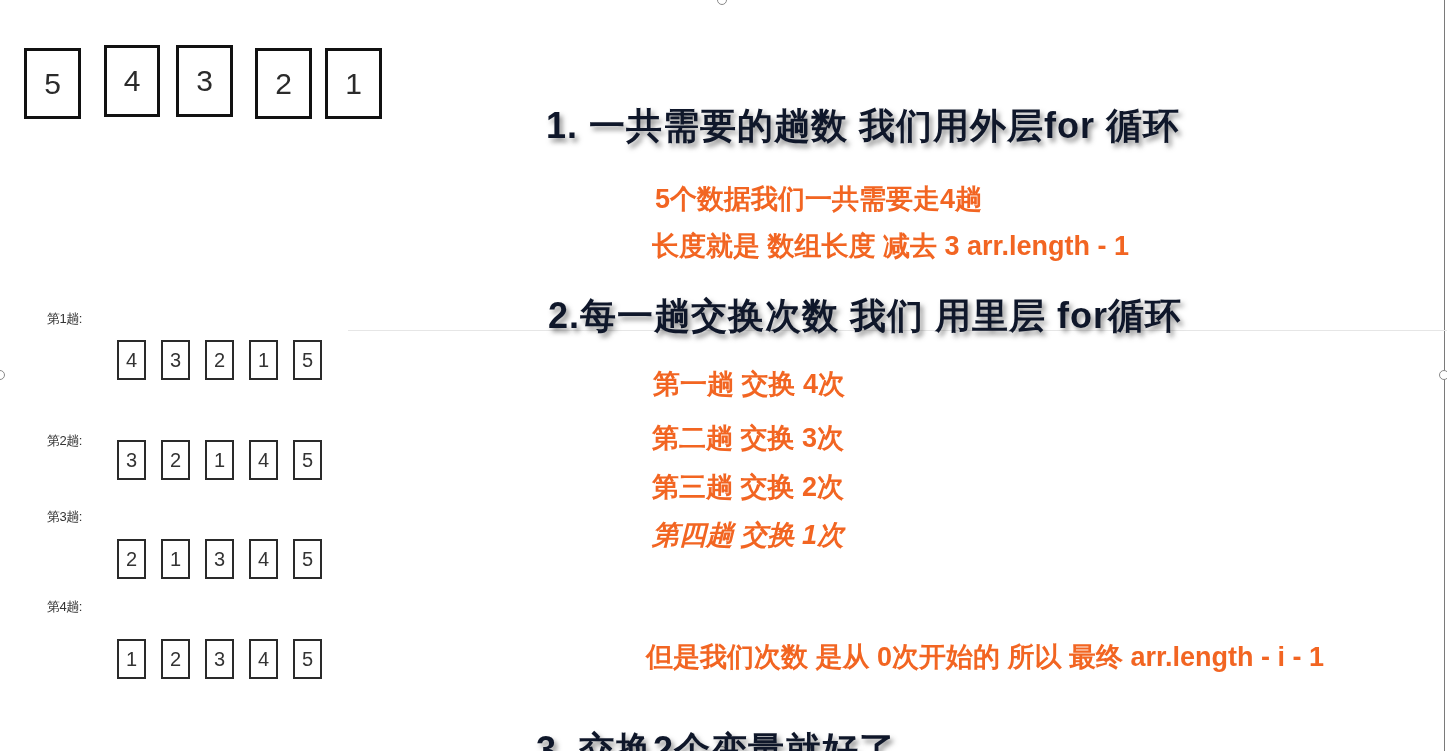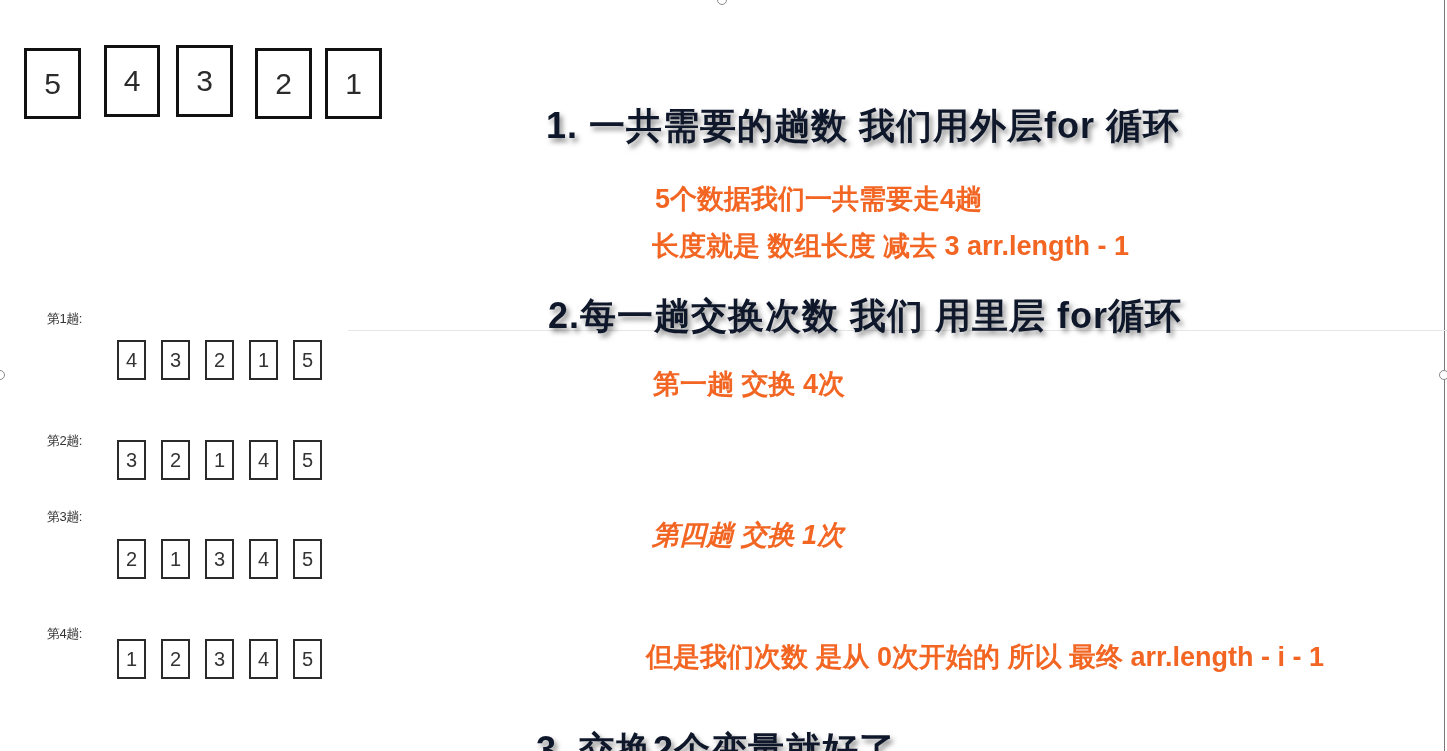--- a/index.html
+++ b/index.html
@@ -135,33 +135,35 @@
 
   <div class="pass-label" style="top:508px;">第3趟:</div>
   <div class="small-row" style="top:539px;">
     <div class="small-box">2</div>
     <div class="small-box">1</div>
     <div class="small-box">3</div>
     <div class="small-box">4</div>
     <div class="small-box">5</div>
   </div>
 
-  <div class="pass-label" style="top:625px;">第4趟:</div>
+  <div class="pass-label" style="top:598px;">第4趟:</div>
   <div class="small-row" style="top:639px;">
     <div class="small-box">1</div>
     <div class="small-box">2</div>
     <div class="small-box">3</div>
     <div class="small-box">4</div>
     <div class="small-box">5</div>
   </div>
 
   <div class="heading" style="left:546px; top:102px;">1. 一共需要的趟数 我们用外层for 循环</div>
   <div class="heading" style="left:548px; top:292px;">2.每一趟交换次数 我们 用里层 for循环</div>
   <div class="heading" style="left:536px; top:698px;margin-top:28px;">3. 交换2个变量就好了</div>
 
   <div class="note" style="left:655px; top:181px;">5个数据我们一共需要走4趟</div>
   <div class="note" style="left:652px; top:228px;">长度就是 数组长度 减去 3   arr.length - 1</div>
 
   <div class="note" style="left:653px; top:366px;">第一趟 交换 4次</div>
+  <div class="note" style="left:652px; top:420px;">第二趟 交换 3次</div>
+  <div class="note" style="left:652px; top:469px;">第三趟 交换 2次</div>
   <div class="note" style="left:652px; top:517px;font-style:italic;">第四趟 交换 1次</div>
   <div class="note" style="left:646px; top:639px;">但是我们次数 是从 0次开始的    所以  最终  arr.length - i - 1</div>
 
 </div>
 
 </body></html>

